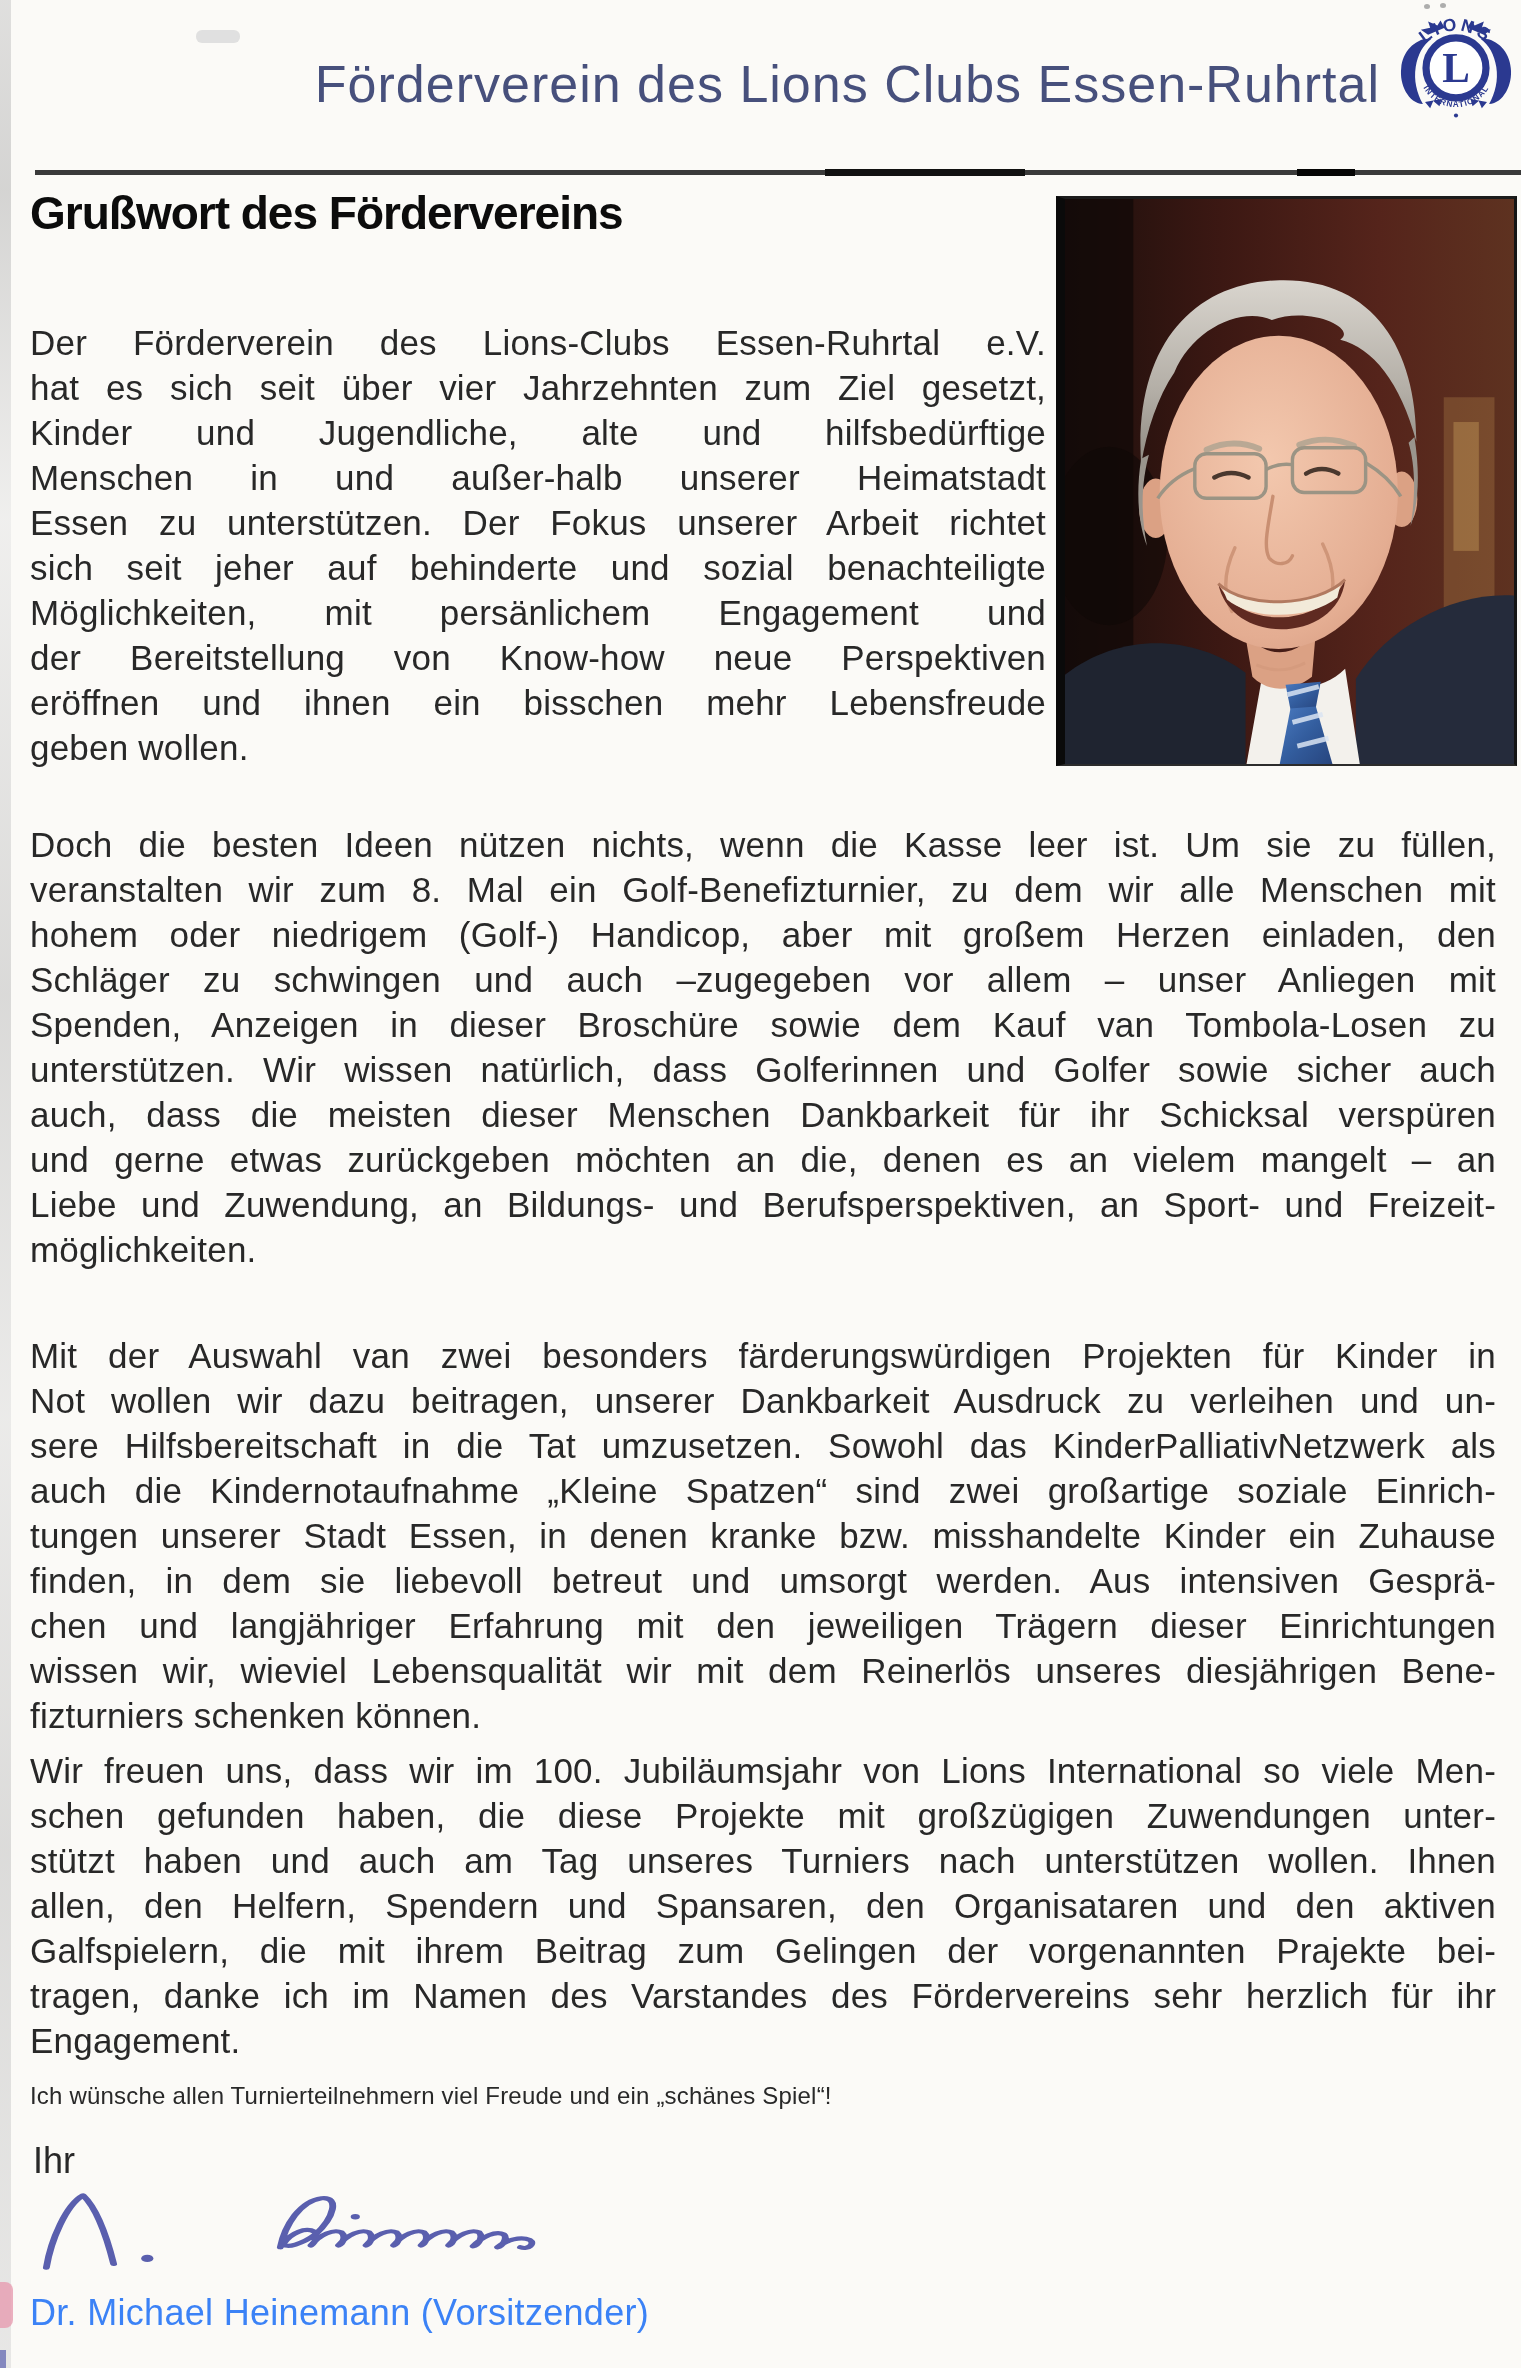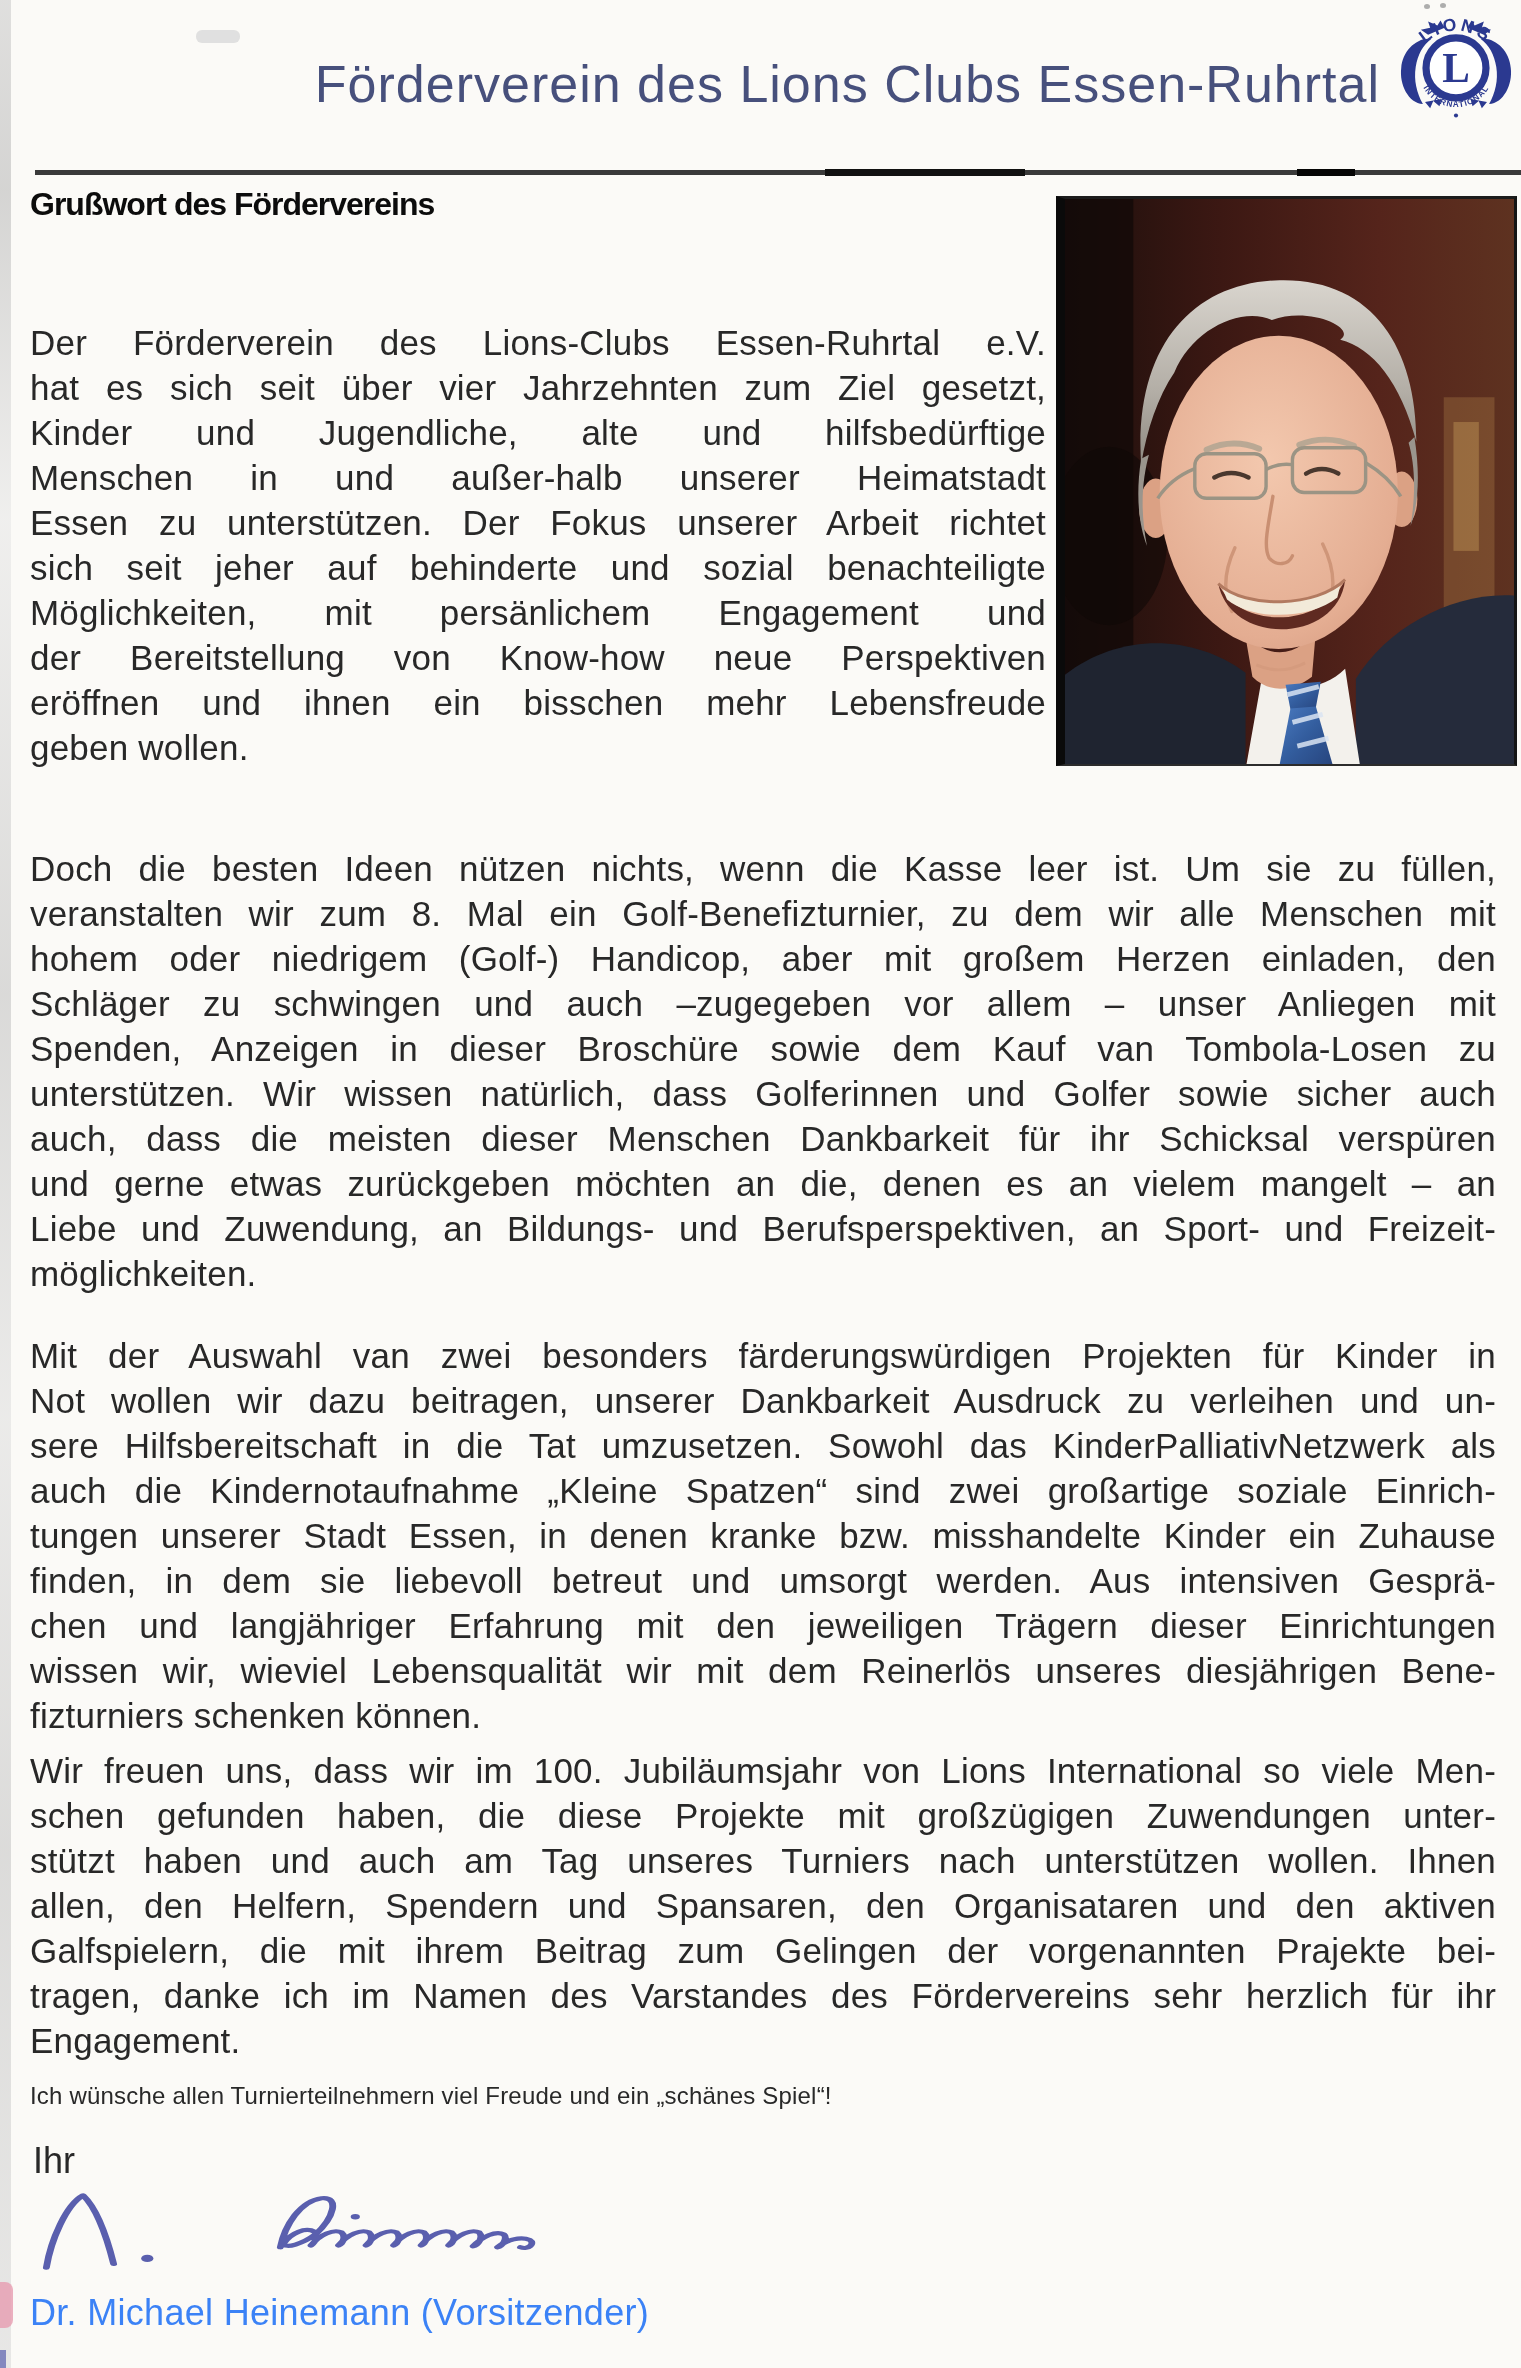--- a/index.html
+++ b/index.html
@@ -17,35 +17,35 @@
 
   
   .header-title{position:absolute;left:0;top:54px;width:1380px;text-align:right;
       font-size:52px;letter-spacing:1px;color:#47507c;}
   .logo{position:absolute;left:1394px;top:8px;width:124px;height:132px;}
 
   .rule{position:absolute;left:35px;top:170px;width:1486px;height:5px;background:#3a3a3a;}
   .rule .dark1{position:absolute;left:790px;top:-1px;width:200px;height:7px;background:#111;}
   .rule .dark2{position:absolute;left:1262px;top:-1px;width:58px;height:7px;background:#050505;}
 
-  h1.title{position:absolute;left:30px;top:186px;margin:0;font-size:32px;font-weight:700;
+  h1.title{position:absolute;left:30px;top:186px;margin:0;font-size:46px;font-weight:700;
       letter-spacing:-1px;color:#0c0c0c;}
 
   
   .photo{position:absolute;left:1056px;top:196px;width:461px;height:570px;
       border-left:9px solid #0a0a0a;border-top:3px solid #1c1c1c;border-right:3px solid #141414;border-bottom:2px solid #2c2c2c;
       box-sizing:border-box;background:#2c1410;}
   .photo svg{display:block;width:100%;height:100%;}
 
   
   .para{position:absolute;font-size:35px;letter-spacing:.2px;color:#282828;}
   .para .line{height:45px;line-height:45px;overflow:hidden;text-align:justify;text-align-last:justify;}
   .para .line:last-child{text-align-last:left;}
   .p1{left:30px;top:320px;width:1016px;}
-  .p2{left:30px;top:822px;width:1466px;margin-top:24px;}
+  .p2{left:30px;top:822px;width:1466px;}
   .p3{left:30px;top:1333px;width:1466px;}
   .p4{left:30px;top:1748px;width:1466px;}
 
   .wish{position:absolute;left:30px;top:2082px;margin:0;font-size:24px;letter-spacing:.2px;}
   .salutation{position:absolute;left:33px;top:2140px;margin:0;font-size:36px;}
   .signature{position:absolute;left:28px;top:2188px;width:520px;height:88px;}
   .signature svg{display:block;width:100%;height:100%;}
   .signer{position:absolute;left:30px;top:2292px;margin:0;font-size:36px;letter-spacing:.3px;color:#3b82f6;}
 </style>
 </head>

